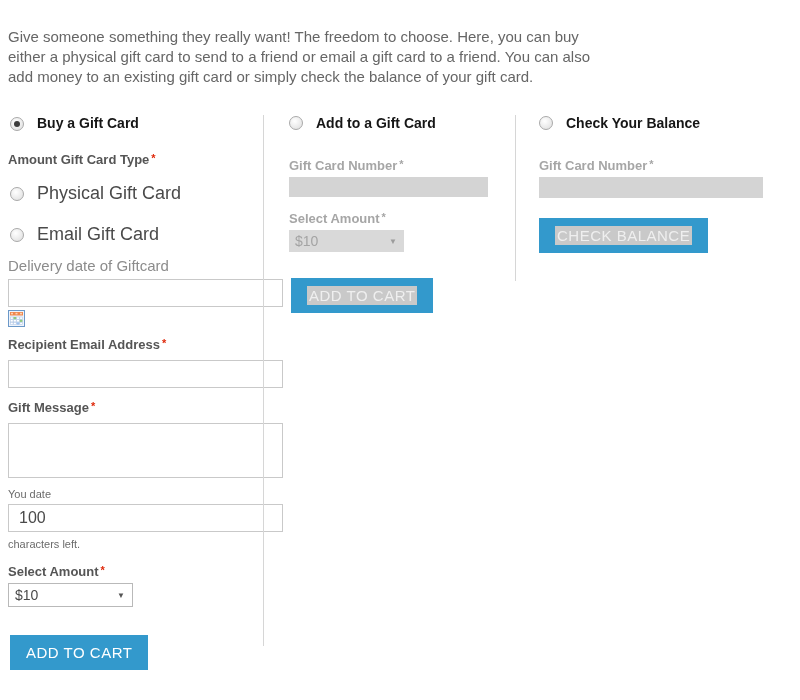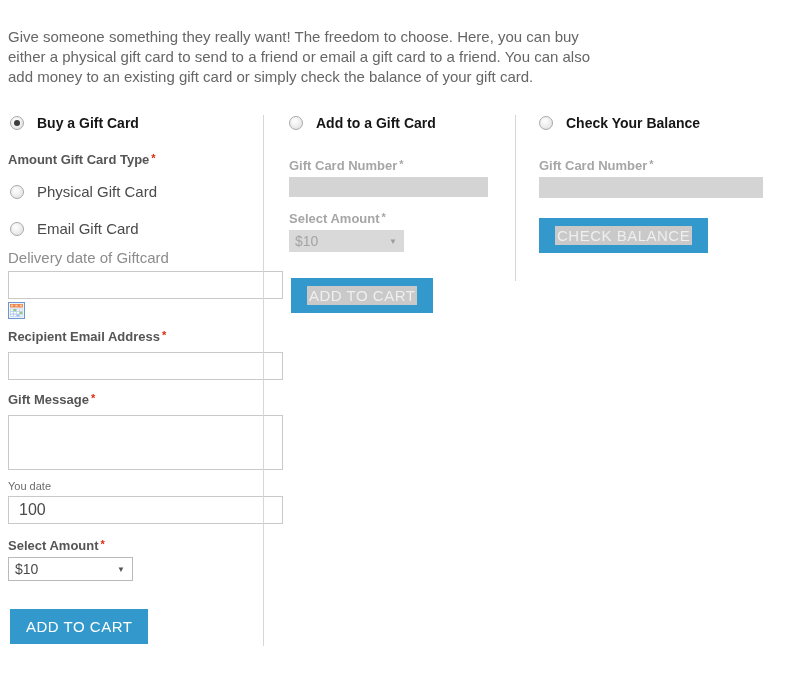--- a/index.html
+++ b/index.html
@@ -106,21 +106,21 @@
   }
   textarea.text-input { height: 55px; resize: none; }
   .chars-input { font-size: 16px; padding-left: 10px; }
 
   .note { font-size: 11px; color: #6b6b6b; }
 
   
   .type-row { display: flex; align-items: center; margin-top: 16px; }
   .type-row .type-label {
     margin-left: 13px;
-    font-size: 15px;
+    font-size: 18px;
     font-weight: 400;
     color: #4a4a4a;
   }
 
   
   .select {
     width: 125px; height: 24px;
     border: 1px solid #b9b9b9;
     background: #ffffff;
     display: flex;
@@ -194,21 +194,21 @@
 
 
   <p class="intro">Give someone something they really want! The freedom to choose. Here, you can buy either a physical gift card to send to a friend or email a gift card to a friend. You can also add money to an existing gift card or simply check the balance of your gift card.</p>
 
   <div class="form-row">
     <div class="divider divider-left"></div>
     <div class="divider divider-right"></div>
 
     <div class="col1">
 
-      <div class="option-row" style="padding-left:2px;">
+      <div class="option-row" style="padding-left:2px;align-items:flex-end;">
         <span class="radio checked"></span>
         <span class="opt-label">Buy a Gift Card</span>
       </div>
 
       <div class="field-label mt-21">
         <span>Amount Gift Card Type</span><span class="req">*</span>
       </div>
 
       <div class="type-row" style="padding-left:2px;">
         <span class="radio"></span>
@@ -255,20 +255,21 @@
       </div>
       <input class="text-input mt-8" type="text" style="">
 
       <div class="field-label mt-12">
         <span>Gift Message</span><span class="req">*</span>
       </div>
       <textarea class="text-input mt-8" style=""></textarea>
 
       <div class="note mt-10">You date</div>
       <input class="text-input chars-input mt-4" type="text" value="100" style="">
+      <div class="note mt-6">characters left.</div>
 
       <div class="field-label mt-14">
         <span>Select Amount</span><span class="req">*</span>
       </div>
       <div class="select mt-4">
         <span>$10</span>
         <span class="arrow">▼</span>
       </div>
 
       <button class="btn mt-28" style="margin-left:2px;">

